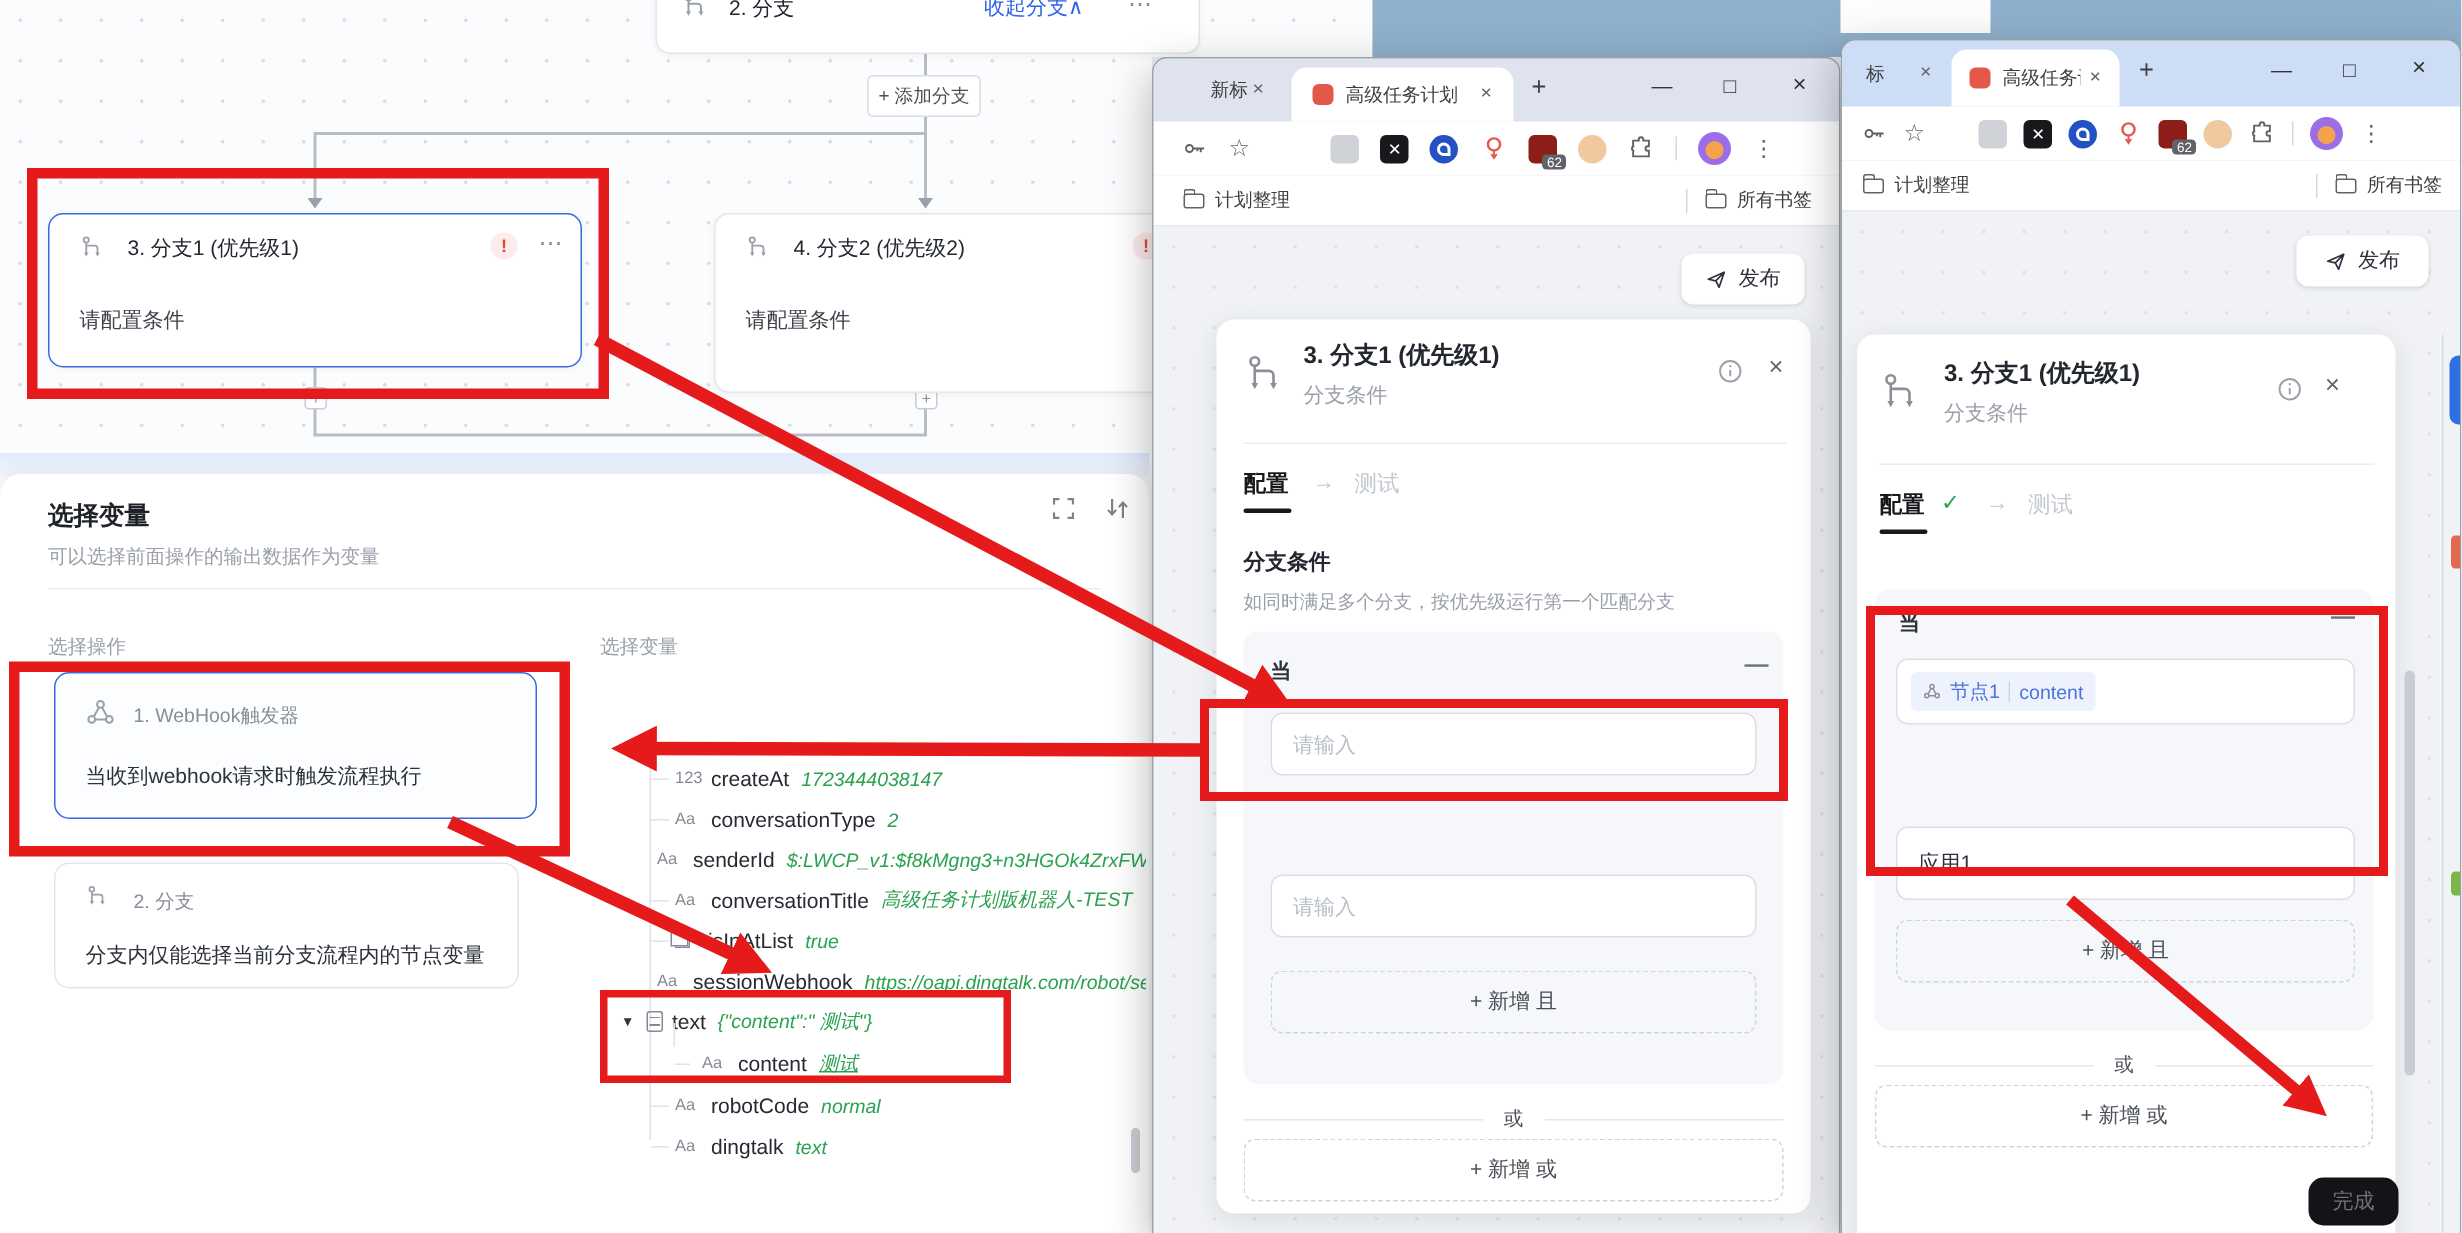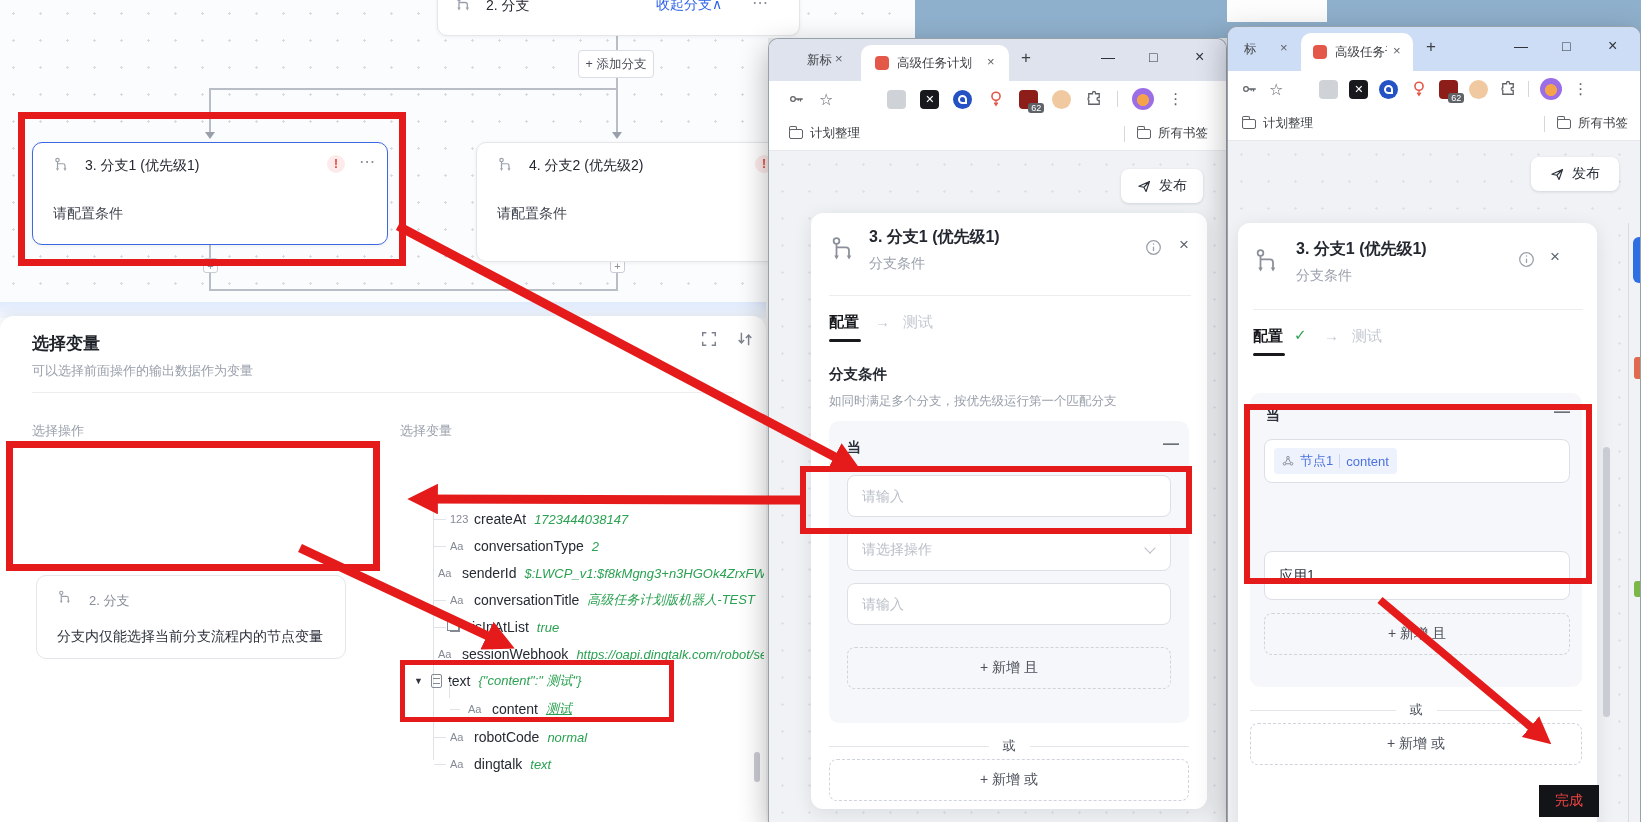--- a/index.html
+++ b/index.html
@@ -69,21 +69,21 @@
   .cfg-input::placeholder { color:#b9bec8; }
   .cfg-select { background:#fff; border:1px solid #dcdfe6; border-radius:8px; font-size:14px; padding:0 14px; color:#b9bec8; display:flex; align-items:center; }
   .cfg-select.filled { color:#2c313b; }
   .chev { width:8px; height:8px; border-right:1.6px solid #b9bec8; border-bottom:1.6px solid #b9bec8; transform:rotate(45deg); position:absolute; right:16px; top:50%; margin-top:-6px; }
   .dashed-btn { border:1px dashed #cfd3da; border-radius:8px; color:#4a4f59; font-size:14px; display:flex; align-items:center; justify-content:center; background:transparent; }
   .dashed-btn.white { background:#fff; }
   .ordiv { display:flex; align-items:center; gap:14px; color:#4a4f59; font-size:13px; }
   .ordiv .oline { flex:1; height:1px; background:#e4e6ea; }
   .vtag { background:#edf2fd; border-radius:4px; display:inline-flex; align-items:center; height:26px; padding:0 8px; gap:6px; font-size:13px; color:#4d72dd; }
   .vtag .tsep { width:1px; height:14px; background:#c9d6f3; }
-  .done-btn { background:#121418; color:#ef4444; border-radius:0; font-size:14px; display:flex; align-items:center; justify-content:center; }
+  .done-btn { background:#121418; color:#737373; border-radius:10px; font-size:14px; display:flex; align-items:center; justify-content:center; }
   .scroll-thumb { background:#c9ccd2; border-radius:4px; }
 
   
   .ann { position:absolute; border:6px solid #e51b1b; z-index:60; pointer-events:none; }
   #arrows { position:absolute; left:0; top:0; width:1641px; height:822px; z-index:61; pointer-events:none; }
 
   .ic { display:inline-block; }
   svg { display:block; }
 </style>
 </head>
@@ -167,20 +167,32 @@
     </span>
     <span class="abs ic" style="left:736px;top:14px;">
       <svg width="18" height="18" viewBox="0 0 20 20" fill="none" stroke="#7c828d" stroke-width="1.6">
           <path d="M6 3 v11 M3 11 l3 3.4 3-3.4"></path>
           <path d="M14 17 V6 M11 9 l3-3.4 3 3.4"></path>
         </svg>
     </span>
     <div class="abs p-div" style="left:32px;top:76px;width:702px;"></div>
 
     <div class="abs lbl-grey" style="left:32px;top:106px;">选择操作</div>
+    <div class="abs op-card sel" style="left:36px;top:132px;width:322px;height:98px;">
+      <span class="abs ic" style="left:20px;top:16px;">
+        <svg width="20" height="20" viewBox="0 0 24 24" fill="none" stroke="#9aa0ab" stroke-width="1.6">
+            <circle cx="12" cy="5.5" r="2.7"></circle>
+            <circle cx="5" cy="17.5" r="2.7"></circle>
+            <circle cx="19" cy="17.5" r="2.7"></circle>
+            <path d="M10.7 8 L7 14.8 M13.3 8 L17 14.8 M8 17.5 h8"></path>
+          </svg>
+      </span>
+      <span class="abs op-title" style="left:52px;top:19px;">1. WebHook触发器</span>
+      <span class="abs op-desc" style="left:20px;top:60px;">当收到webhook请求时触发流程执行</span>
+    </div>
     <div class="abs op-card" style="left:36px;top:259px;width:310px;height:84px;">
       <span class="abs ic" style="left:20px;top:14px;">
         <svg width="17" height="17" viewBox="0 0 24 24" fill="none" stroke="#9aa0ab" stroke-width="1.6">
             <circle cx="6" cy="4" r="2.3"></circle>
             <path d="M6 6.5 V15.5"></path>
             <path d="M6 9 h7.5 a2.5 2.5 0 0 1 2.5 2.5 V15.5"></path>
             <path d="M4 15 L6 18.6 L8 15 Z" fill="#9aa0ab" stroke="none"></path>
             <path d="M14 15 L16 18.6 L18 15 Z" fill="#9aa0ab" stroke="none"></path>
           </svg>
       </span>
@@ -355,24 +367,20 @@
         <span class="abs tab-test" style="left:92px;top:100px;">测试</span>
 
         <span class="abs" style="left:18px;top:152px;font-size:14.5px;font-weight:700;">分支条件</span>
         <span class="abs" style="left:18px;top:180px;font-size:12.5px;color:#9aa0ab;">如同时满足多个分支，按优先级运行第一个匹配分支</span>
 
         <div class="abs grp" style="left:18px;top:208px;width:360px;height:302px;">
           <span class="abs when" style="left:18px;top:18px;">当</span>
           <span class="abs minus" style="left:334px;top:14px;">—</span>
           <div class="abs" style="left:18px;top:54px;width:324px;height:42px;">
             <input class="cfg-input" placeholder="请输入" style="">
-          </div>
-          <div class="abs cfg-select" style="left:18px;top:108px;width:324px;height:42px;">
-            <span>请选择操作</span>
-            <span class="chev"></span>
           </div>
           <div class="abs" style="left:18px;top:162px;width:324px;height:42px;">
             <input class="cfg-input" placeholder="请输入" style="">
           </div>
           <div class="abs dashed-btn" style="left:18px;top:226px;width:324px;height:42px;">+ 新增 且</div>
         </div>
         <div class="abs ordiv" style="left:18px;top:524px;width:360px;">
           <span class="oline"></span>
             <span>或</span>
             <span class="oline"></span>

